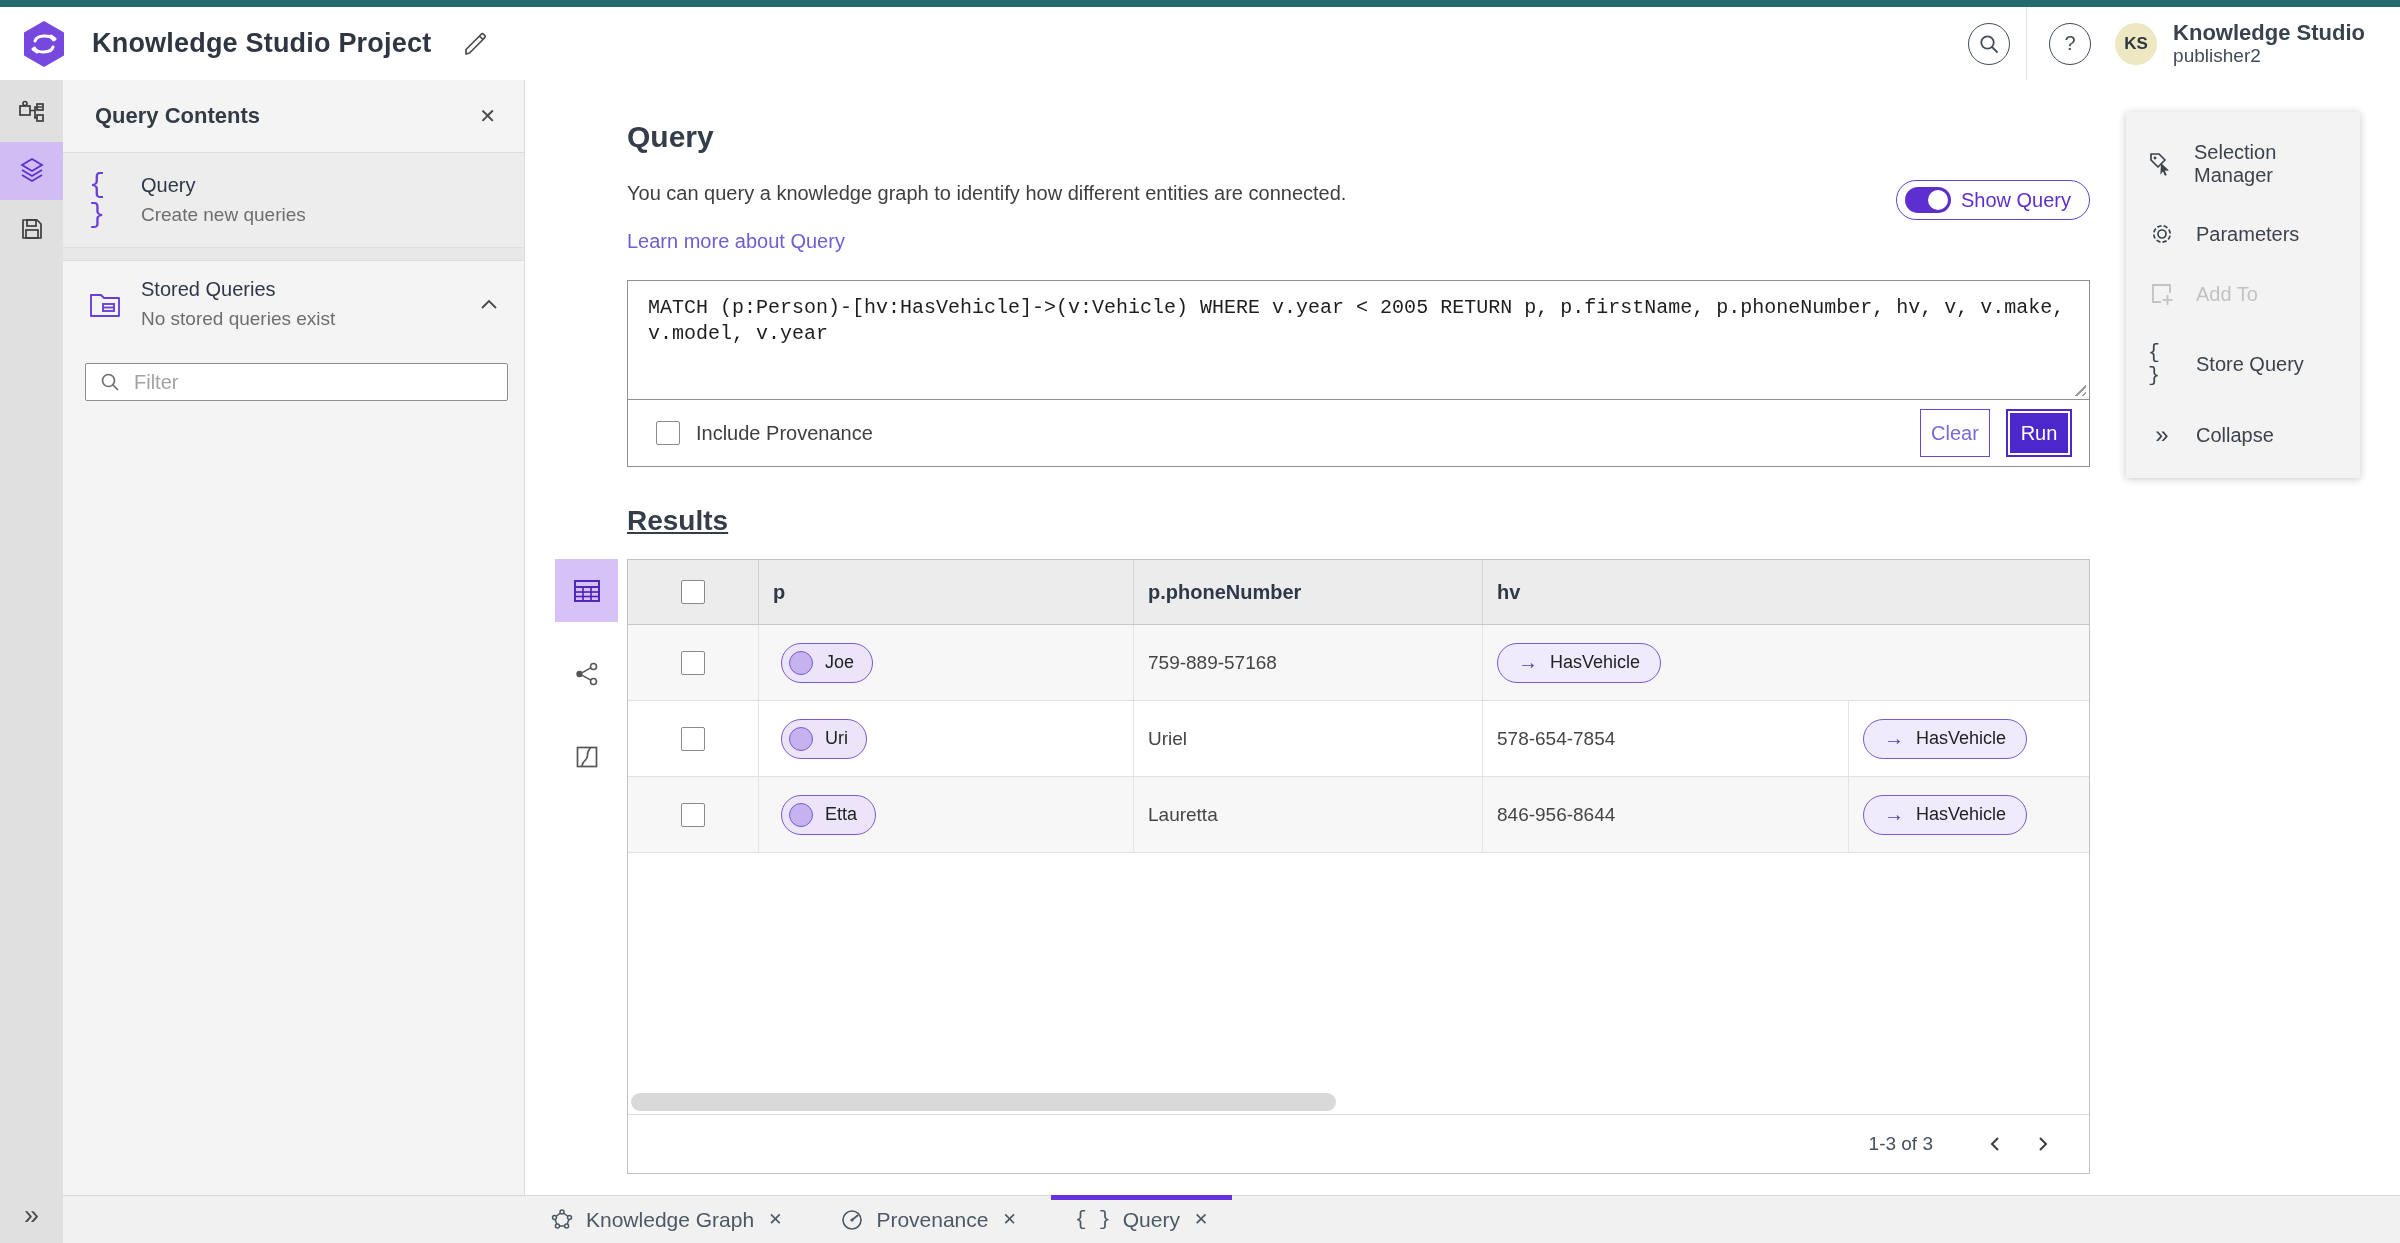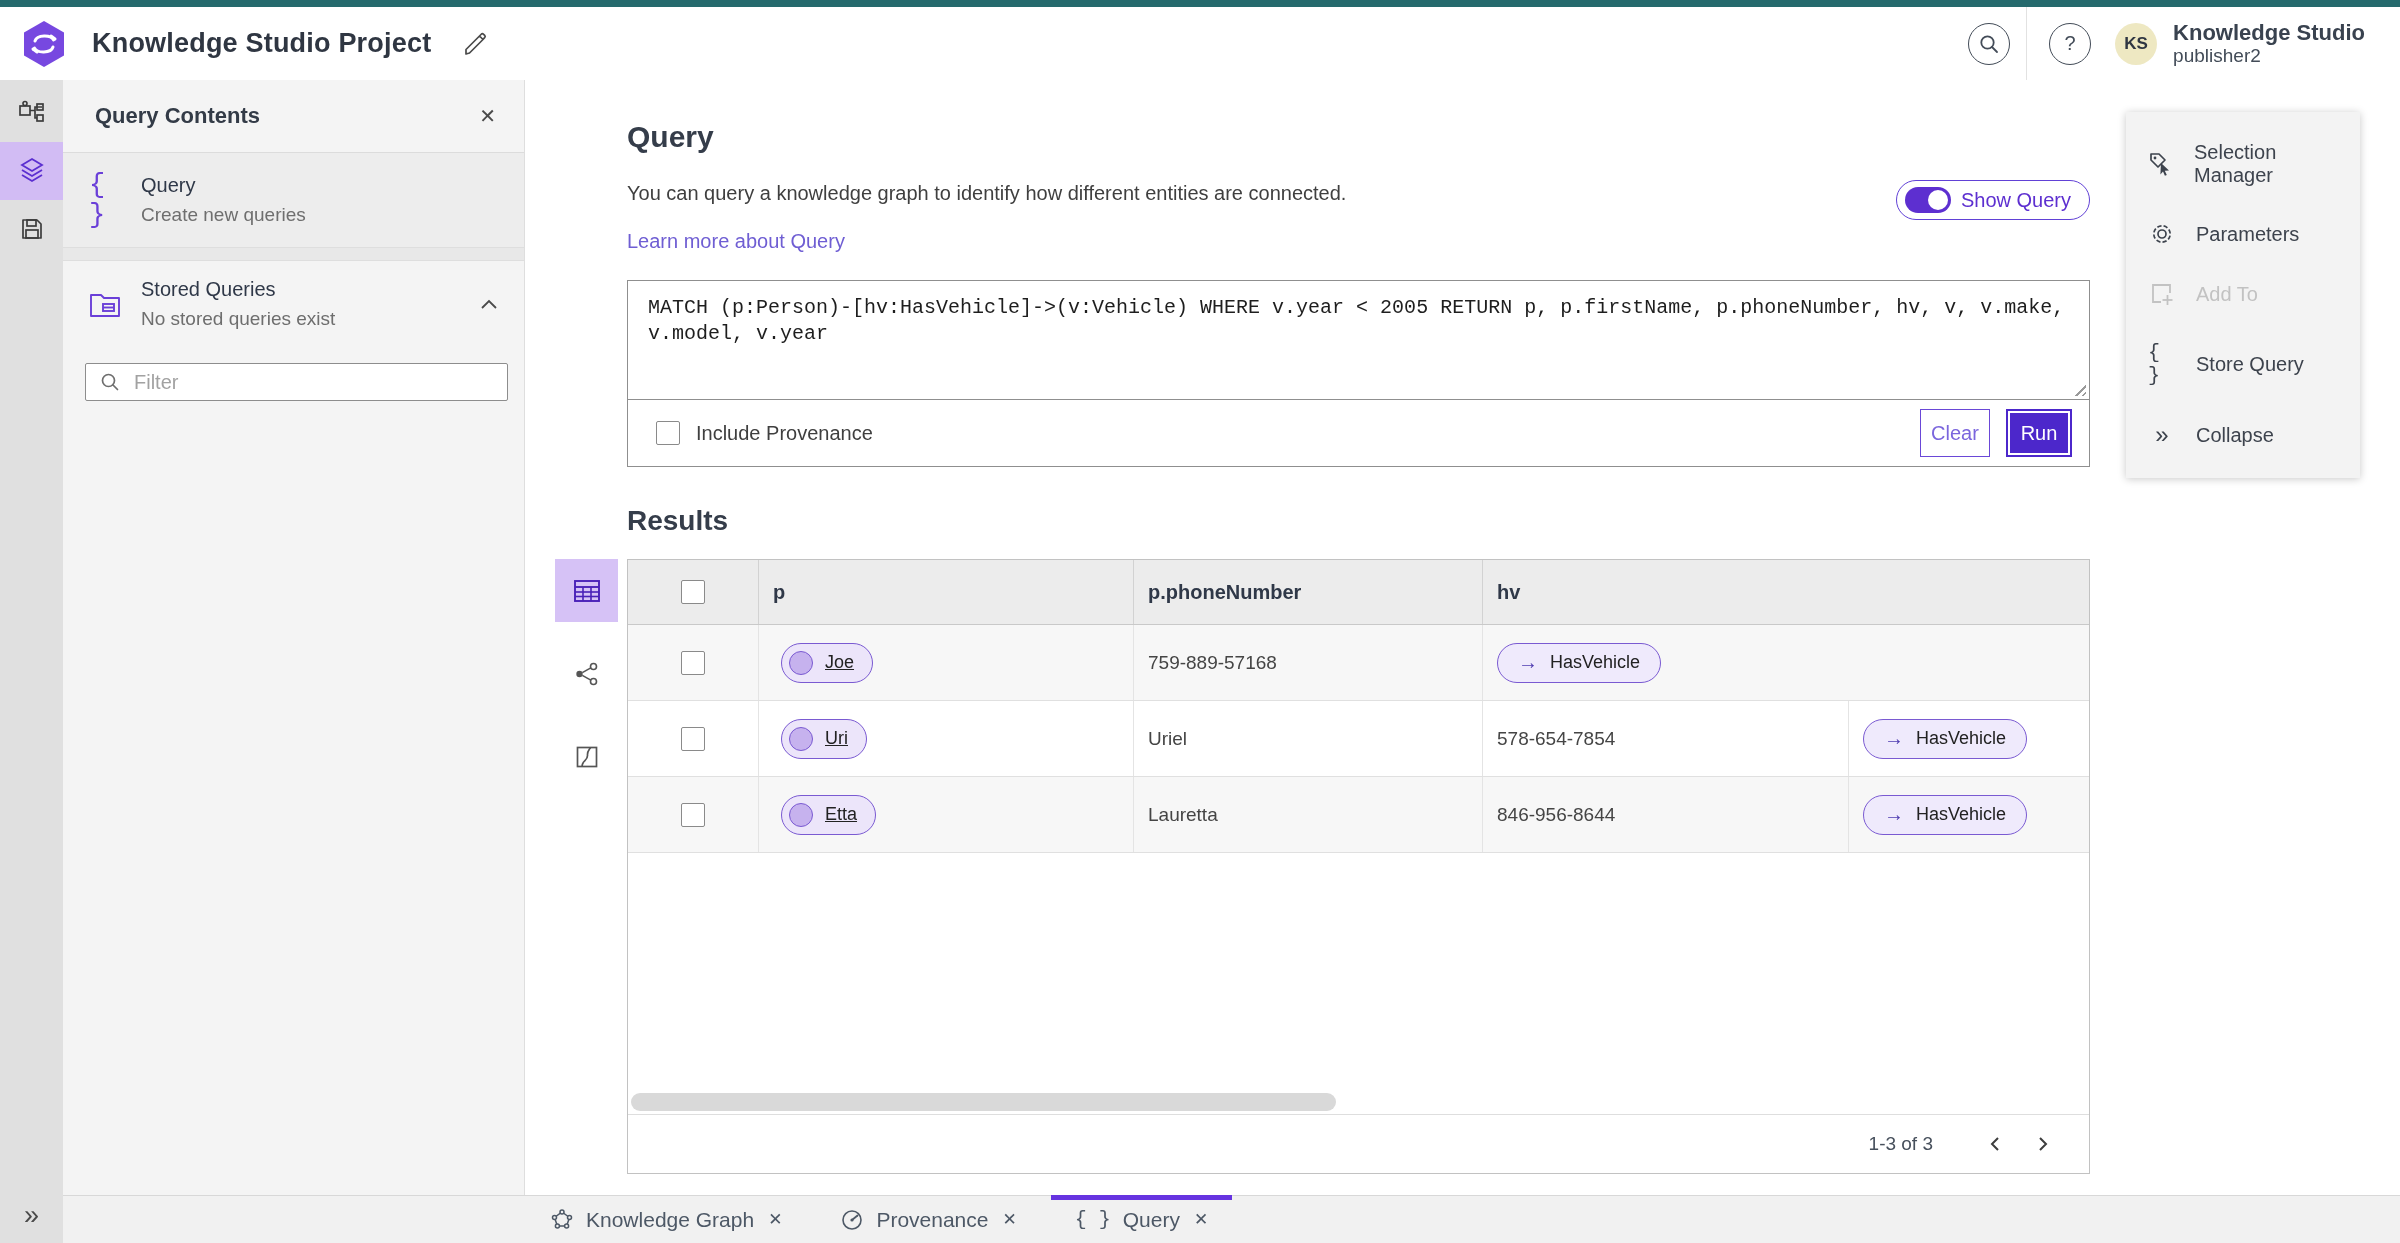--- a/index.html
+++ b/index.html
@@ -70,41 +70,41 @@
   .query-footer{display:flex;align-items:center;height:66px;padding:0 14px 0 28px;}
   .cb{appearance:none;-webkit-appearance:none;width:24px;height:24px;border:1.6px solid #8a8a8a;border-radius:2px;
        background:#fff;margin:0;cursor:pointer;}
   .include-label{font-size:20px;color:#3f3f3f;margin-left:16px;}
   .footer-actions{margin-left:auto;display:flex;align-items:center;gap:18px;}
   .btn-clear{min-width:70px;height:48px;background:#fff;border:1.6px solid #6a48d7;color:#7b66dd;
        font-size:20px;font-family:"Liberation Sans",sans-serif;cursor:pointer;}
   .btn-run{min-width:62px;height:44px;background:#4c27cb;border:2px solid #fff;outline:2px solid #4c27cb;
        color:#fff;font-size:20px;font-family:"Liberation Sans",sans-serif;cursor:pointer;margin-right:5px;}
   
-  .results-title{margin:38px 0 0;font-size:28px;font-weight:700;color:#353d4a;}
+  .results-title{margin:38px 0 0;font-size:28px;font-weight:700;color:#353d4a;text-decoration:underline;}
   .results-wrap{position:relative;margin-top:22px;}
   .view-toolbar{position:absolute;left:-72px;top:0;width:63px;display:flex;flex-direction:column;gap:20px;}
   .view-btn{width:63px;height:63px;display:flex;align-items:center;justify-content:center;cursor:pointer;}
   .view-btn.active{background:#d6c2f6;}
   .results-card{border:1px solid #c2c2c2;height:615px;box-sizing:border-box;display:flex;flex-direction:column;}
   .tgrid{display:grid;grid-template-columns:131px 375px 349px 366px 1fr;}
   .thead{background:#ececec;border-bottom:1px solid #c9c9c9;}
   .th{height:64px;display:flex;align-items:center;padding-left:14px;font-size:20px;font-weight:700;color:#2f3848;
        border-right:1px solid #d2d2d2;box-sizing:border-box;}
   .th:last-child{border-right:none;}
   .th-check{justify-content:center;padding-left:0;}
   .trow{height:75px;border-bottom:1px solid #e0e0e0;}
   .trow.striped{background:#f7f7f7;}
   .td{display:flex;align-items:center;padding-left:14px;font-size:19px;color:#454545;
        border-right:1px solid #e4e4e4;box-sizing:border-box;}
   .td:last-child{border-right:none;}
   .td-check{justify-content:center;padding-left:0;}
   .td-p{padding-left:22px;}
   .person-pill{display:inline-flex;align-items:center;gap:12px;height:38px;padding:0 18px 0 7px;
-       border:1.6px solid #7a5ad2;border-radius:20px;background:#ece5fa;font-size:18px;color:#222;cursor:pointer;text-decoration:underline;}
+       border:1.6px solid #7a5ad2;border-radius:20px;background:#ece5fa;font-size:18px;color:#222;cursor:pointer;}
   .pill-dot{width:24px;height:24px;border-radius:50%;background:#c6b2ee;border:1.6px solid #7a5ad2;box-sizing:border-box;}
   .edge-pill{display:inline-flex;align-items:center;gap:12px;height:38px;padding:0 20px;
        border:1.6px solid #7a5ad2;border-radius:20px;background:#efeafc;font-size:18px;color:#222;cursor:pointer;}
   .edge-arrow{color:#4e3bb0;font-size:20px;}
   .table-empty{flex:1;position:relative;background:#fff;}
   .hscroll{position:absolute;left:3px;bottom:3px;width:705px;height:18px;border-radius:9px;background:#d9d9d9;cursor:pointer;}
   .results-footer{border-top:1px solid #dedede;height:58px;display:flex;align-items:center;
        justify-content:flex-end;padding-right:24px;}
   .range-label{font-size:19px;color:#47505c;margin-right:40px;}
   .pg-btn{width:46px;height:46px;display:flex;align-items:center;justify-content:center;cursor:pointer;}

